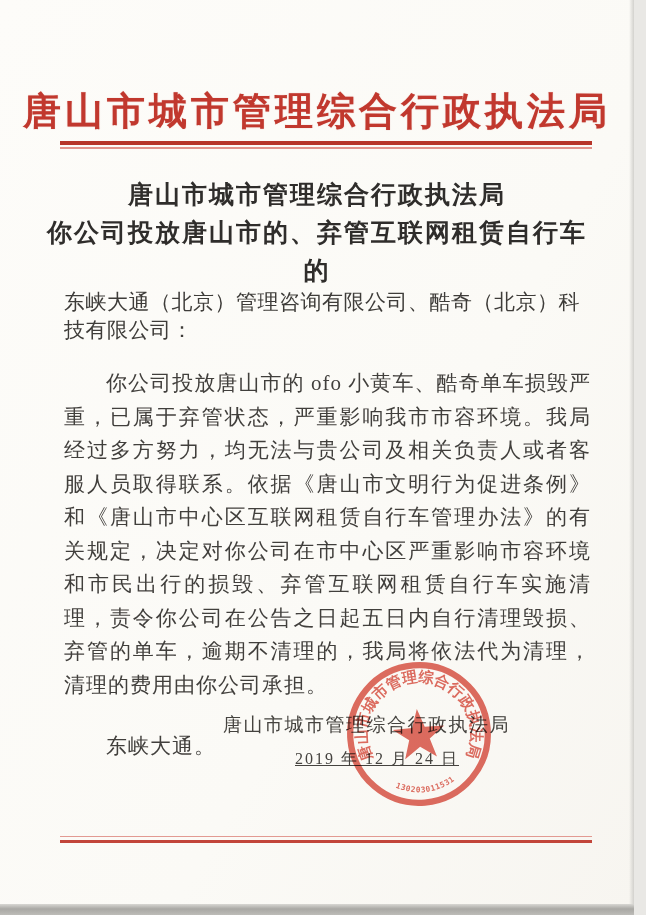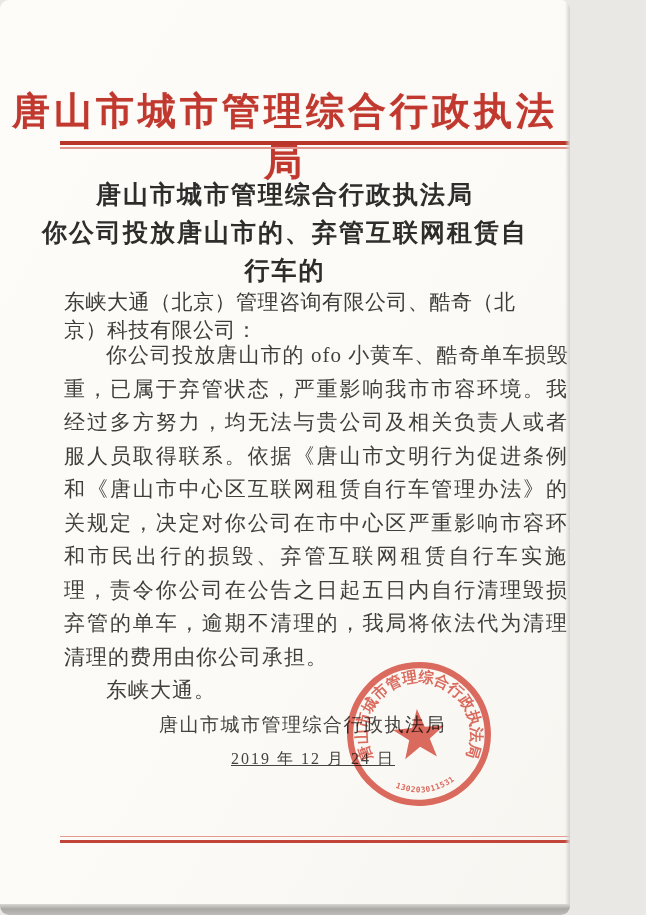--- a/index.html
+++ b/index.html
@@ -3,25 +3,24 @@
 <meta charset="utf-8">
 <style>
   * { margin: 0; padding: 0; box-sizing: border-box; }
   html, body { width: 646px; height: 915px; overflow: hidden; }
   body {
     font-family: "Liberation Serif", "DejaVu Serif", serif;
     background: #e9e8e5;
   }
   .page {
     position: relative;
-    width: 570px;
+    width: 634px;
     height: 915px;
     background: linear-gradient(120deg, #fdfcf9 0%, #fbfaf6 60%, #f7f5f0 100%);
     overflow: hidden;
-    border-radius: 9px;
   }
   
   .page-bottom-edge {
     position: absolute;
     left: 0; right: 0; bottom: 0;
     height: 11px;
     background: linear-gradient(#d8d7d3 0%, #a9a8a4 45%, #bdbcb8 100%);
   }
   .page-right-edge {
     position: absolute;
@@ -72,21 +71,21 @@
   .body-block {
     position: absolute;
     top: 339px; left: 64px;
     width: 527px;
     font-size: 21px;
     line-height: 33.5px;
     color: #413f3c;
     letter-spacing: 1px;
     text-align: justify;
   }
-  .body-block p { text-indent: 2em; }
+  .body-block p { text-indent: 2em; margin-top: 28px; }
 
   
   .signoff-issuer {
     position: absolute;
     top: 712px; right: 124px;
     font-size: 19px;
     letter-spacing: 1.5px;
     color: #45433f;
   }
   .signoff-date {

